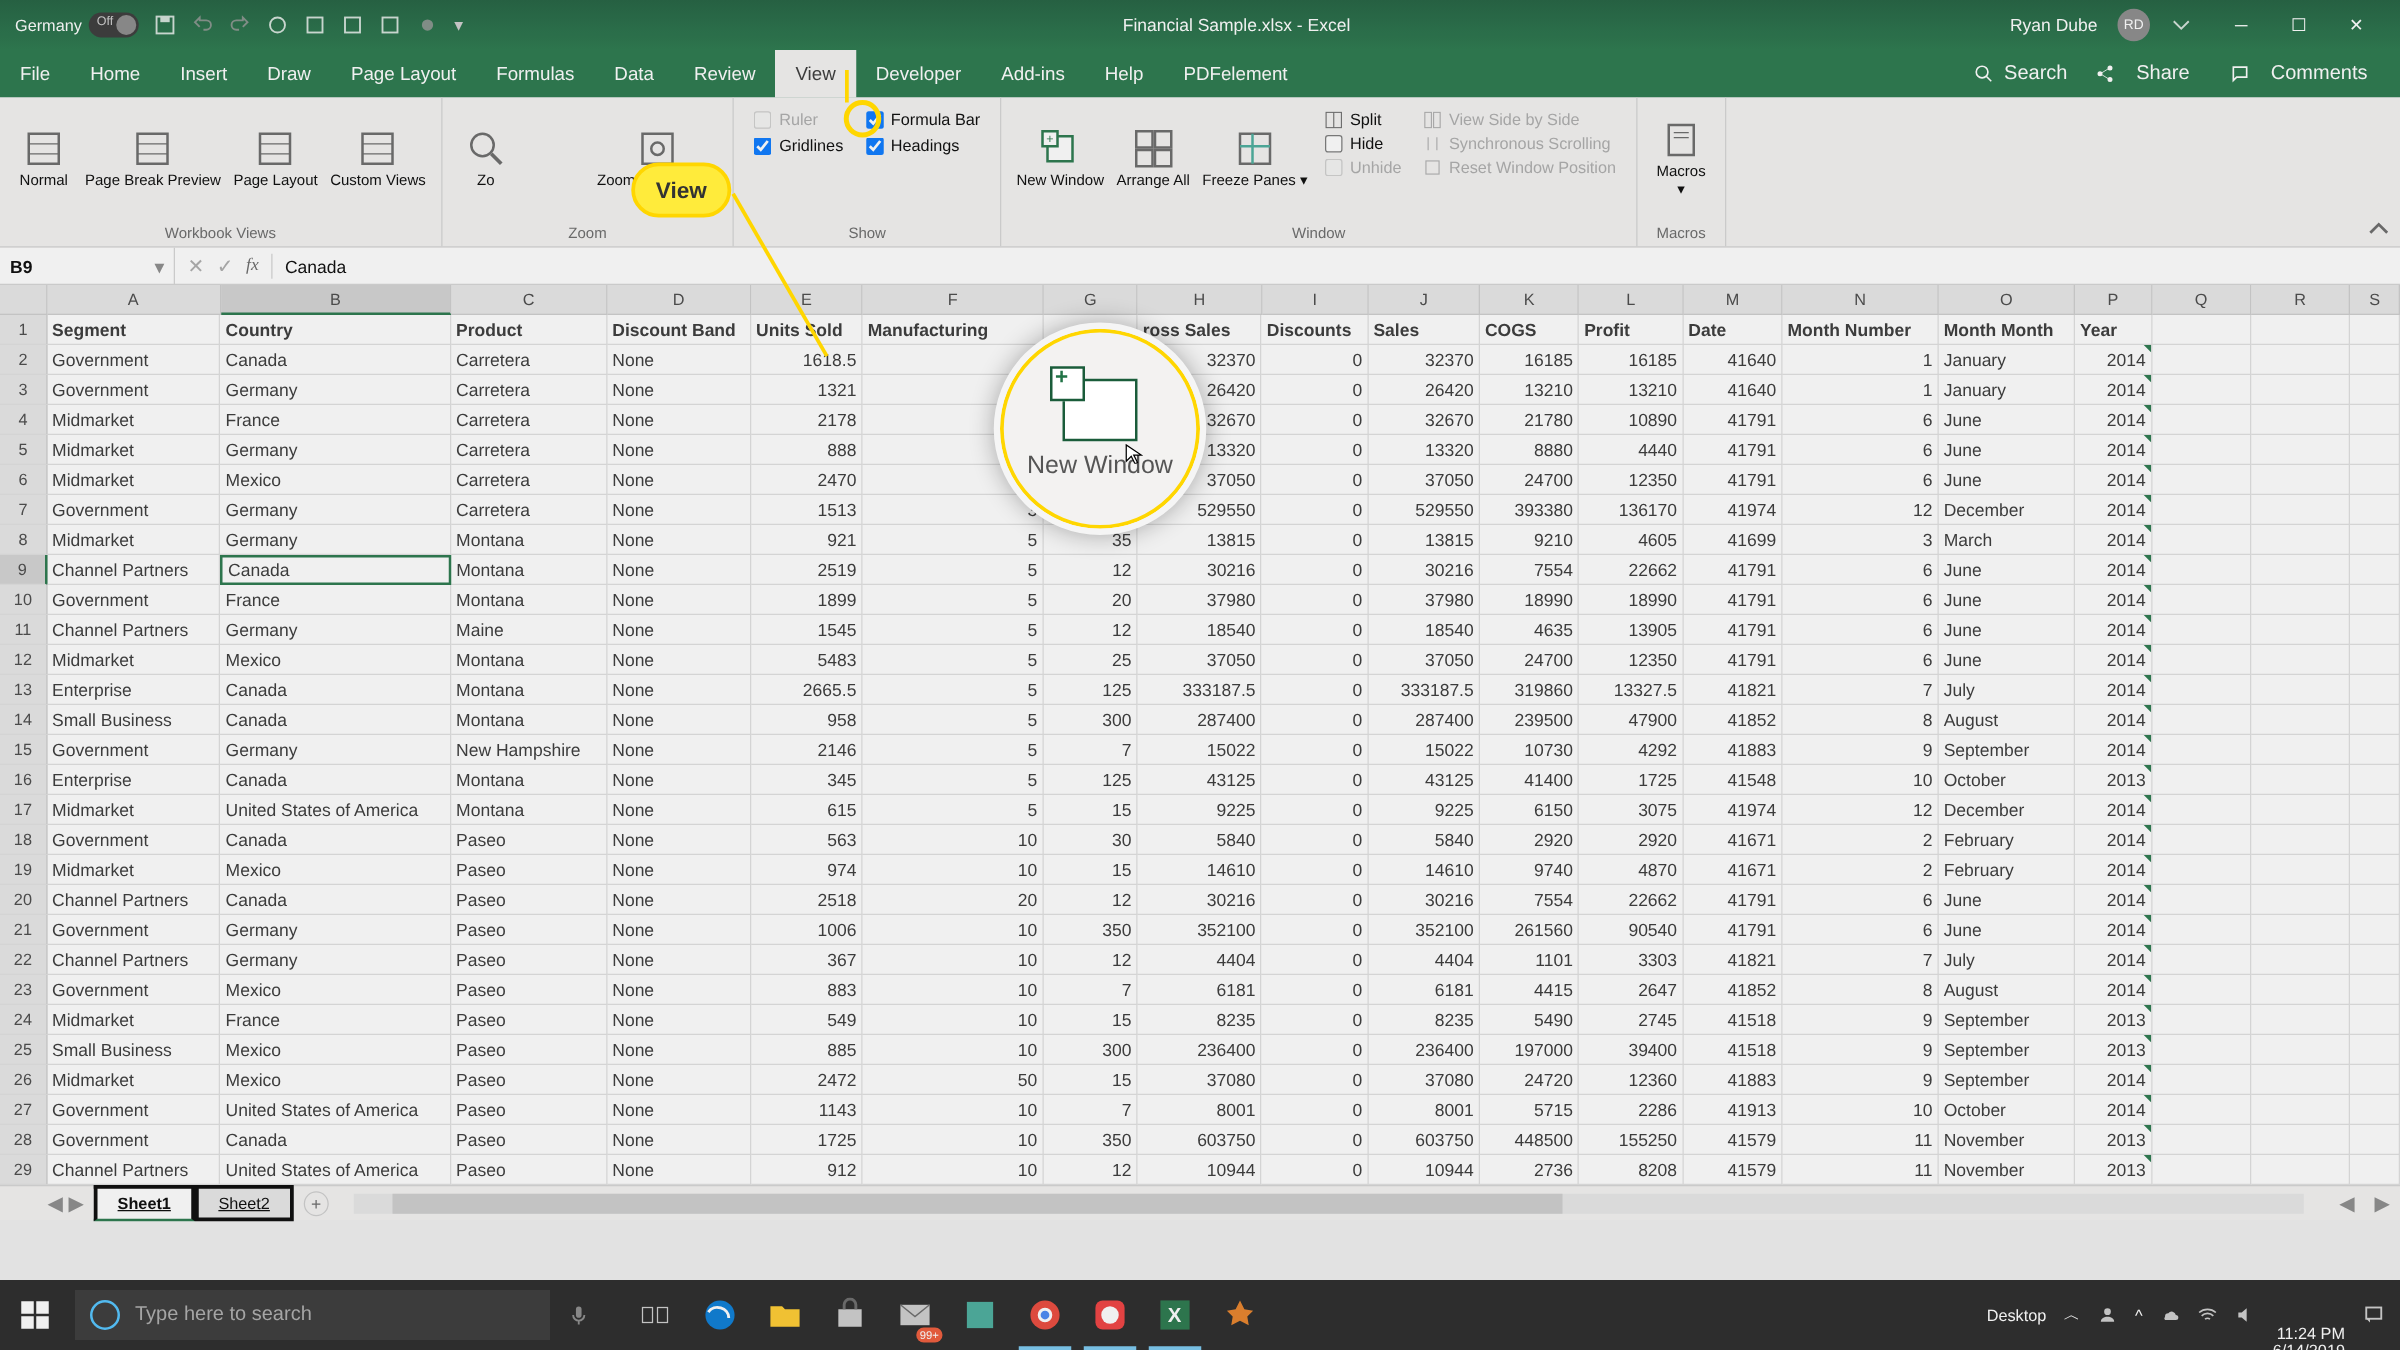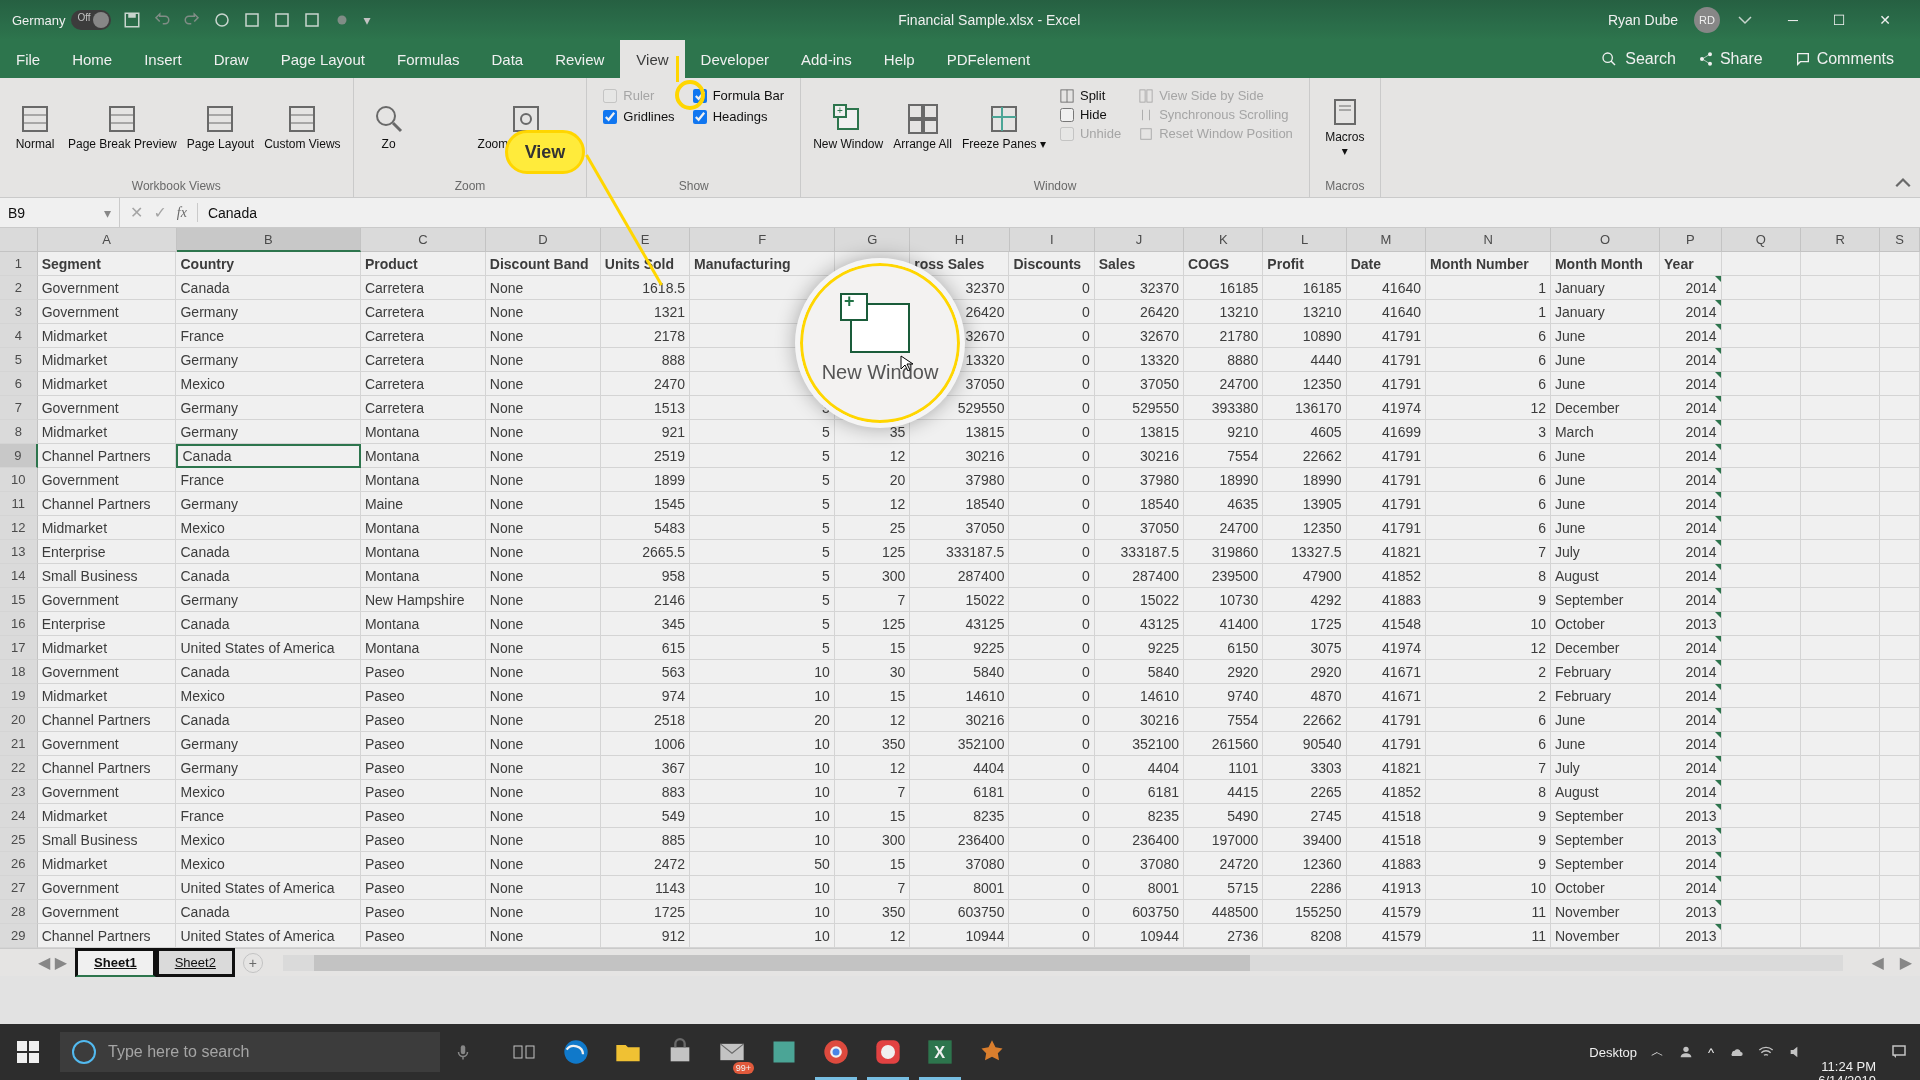--- a/index.html
+++ b/index.html
@@ -18,21 +18,21 @@
 .win-controls { display: flex; gap: 0; }
 .win-btn { width: 46px; height: 40px; display: flex; align-items: center; justify-content: center; cursor: pointer; }
 
 
 .ribbon-tabs { height: 38px; background: #217346; display: flex; align-items: center; padding-left: 0; }
 .ribbon-tab { padding: 0 16px; height: 38px; display: flex; align-items: center; color: white; font-size: 15px; cursor: pointer; }
 .ribbon-tab.active { background: #f3f2f1; color: #333; position: relative; }
 .ribbon-right { margin-left: auto; display: flex; align-items: center; gap: 12px; padding-right: 16px; color: white; }
 .search-box { display: flex; align-items: center; gap: 8px; }
 .search-icon-svg { width: 16px; height: 16px; }
-.share-btn, .comments-btn { display: flex; align-items: center; gap: 6px; color: white; padding: 4px 10px; cursor: pointer; }
+.share-btn, .comments-btn { display: flex; align-items: center; gap: 17px; color: white; padding: 4px 10px; cursor: pointer; }
 
 
 .ribbon-content { height: 120px; background: #f3f2f1; border-bottom: 1px solid #d4d4d4; display: flex; position: relative; }
 .ribbon-group { border-right: 1px solid #d4d4d4; padding: 4px 8px; display: flex; flex-direction: column; height: 100%; }
 .group-items { display: flex; gap: 2px; flex: 1; align-items: flex-start; }
 .group-label { text-align: center; font-size: 12px; color: #666; padding-top: 2px; }
 .ribbon-btn-large { display: flex; flex-direction: column; align-items: center; justify-content: center; padding: 4px; cursor: pointer; min-width: 54px; height: 90px; }
 .ribbon-icon { width: 32px; height: 32px; margin-bottom: 2px; }
 .ribbon-btn-label { font-size: 12px; text-align: center; line-height: 1.2; }
 .checkbox-col { display: flex; flex-direction: column; gap: 6px; padding: 6px 8px; }
@@ -50,21 +50,21 @@
 
 .magnifier { position: absolute; left: 795px; top: 258px; width: 170px; height: 170px; border: 5px solid #f5f5f5; border-radius: 50%; background: #f3f2f1; z-index: 100; box-shadow: 0 0 20px rgba(0,0,0,0.3), inset 0 0 0 3px #ffd600; display: flex; flex-direction: column; align-items: center; justify-content: center; }
 .mag-icon { width: 60px; height: 50px; border: 2px solid #1a5c3a; background: white; position: relative; margin-bottom: 8px; }
 .mag-icon::before { content: ''; position: absolute; left: -12px; top: -12px; width: 24px; height: 24px; border: 2px solid #1a5c3a; background: white; }
 .mag-icon::after { content: '+'; position: absolute; left: -8px; top: -14px; color: #217346; font-size: 18px; font-weight: bold; }
 .mag-label { font-size: 20px; text-align: center; line-height: 1.1; color: #555; }
 .mag-cursor { position: absolute; right: 44px; bottom: 52px; width: 16px; height: 16px; }
 
 
 .formula-bar { height: 30px; background: white; border-bottom: 1px solid #d4d4d4; display: flex; align-items: center; }
-.name-box { width: 120px; height: 30px; border-right: 1px solid #d4d4d4; padding: 0 8px; display: flex; align-items: center; justify-content: space-between; font-size: 14px; }
+.name-box { width: 140px; height: 30px; border-right: 1px solid #d4d4d4; padding: 0 8px; display: flex; align-items: center; justify-content: space-between; font-size: 14px; font-weight: bold; }
 .fx-controls { display: flex; align-items: center; gap: 10px; padding: 0 10px; border-right: 1px solid #d4d4d4; color: #aaa; }
 .fx-icon { font-style: italic; font-family: serif; font-size: 14px; color: #666; }
 .formula-input { flex: 1; padding: 0 10px; font-size: 14px; }
 
 
 .sheet-area { position: relative; height: 720px; overflow: hidden; background: white; }
 .column-headers { display: flex; height: 24px; background: #e6e6e6; position: sticky; top: 0; }
 .corner-cell { width: 38px; border-right: 1px solid #ccc; border-bottom: 1px solid #ccc; background: #e6e6e6; }
 .col-header { border-right: 1px solid #ccc; border-bottom: 1px solid #ccc; text-align: center; font-size: 13px; color: #444; background: #e6e6e6; display: flex; align-items: center; justify-content: center; }
 .col-header.selected { background: #d2d2d2; border-bottom: 2px solid #217346; }
@@ -913,21 +913,21 @@
         <div class="cell cw-B">Mexico</div>
         <div class="cell cw-C">Paseo</div>
         <div class="cell cw-D">None</div>
         <div class="cell cw-E right">883</div>
         <div class="cell cw-F right">10</div>
         <div class="cell cw-G right">7</div>
         <div class="cell cw-H right">6181</div>
         <div class="cell cw-I right">0</div>
         <div class="cell cw-J right">6181</div>
         <div class="cell cw-K right">4415</div>
-        <div class="cell cw-L right">2265</div>
+        <div class="cell cw-L right">2647</div>
         <div class="cell cw-M right">41852</div>
         <div class="cell cw-N right">8</div>
         <div class="cell cw-O">August</div>
         <div class="cell cw-P right green-corner">2014</div>
         <div class="cell cw-Q"></div>
         <div class="cell cw-R"></div>
         <div class="cell cw-S"></div>
       </div>
       <div class="data-row">
         <div class="row-header">24</div>

